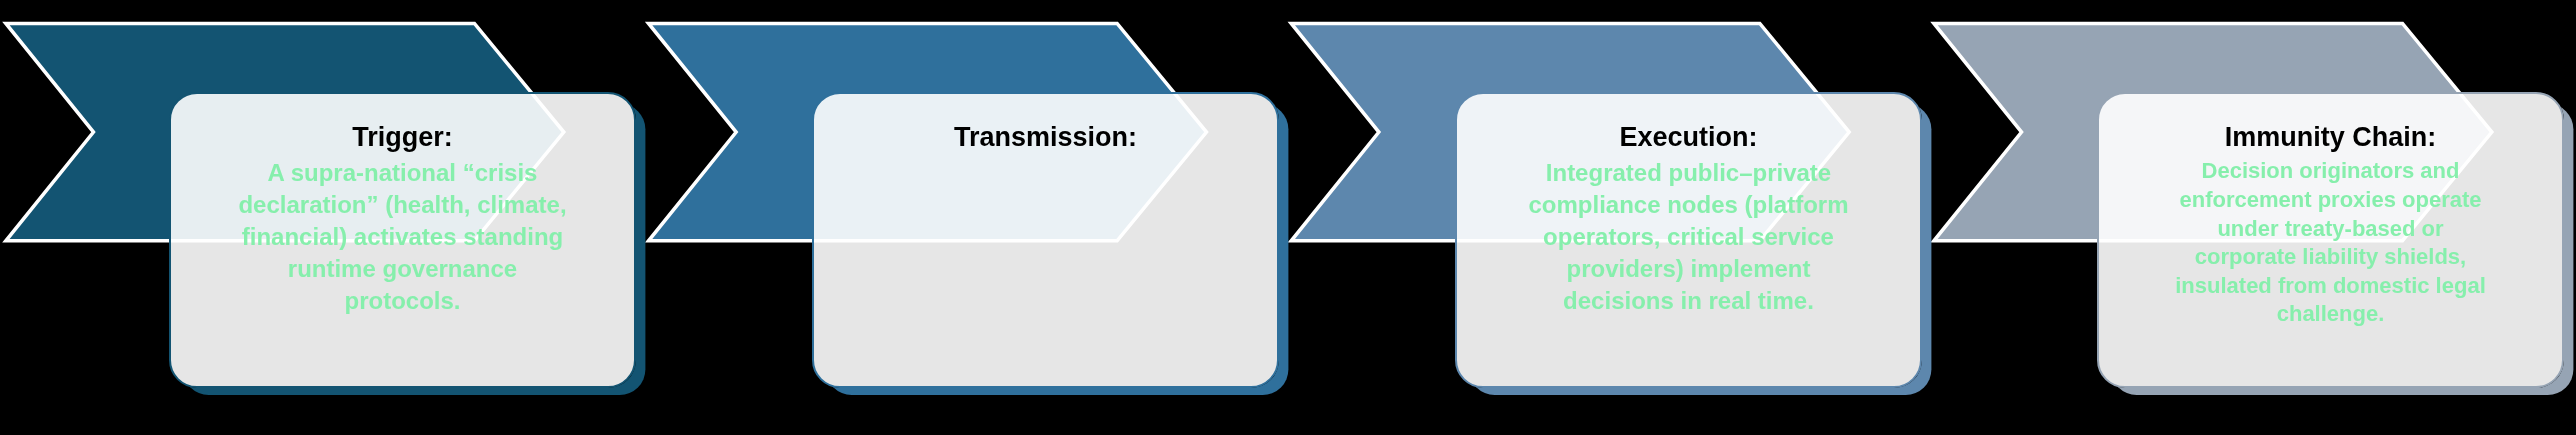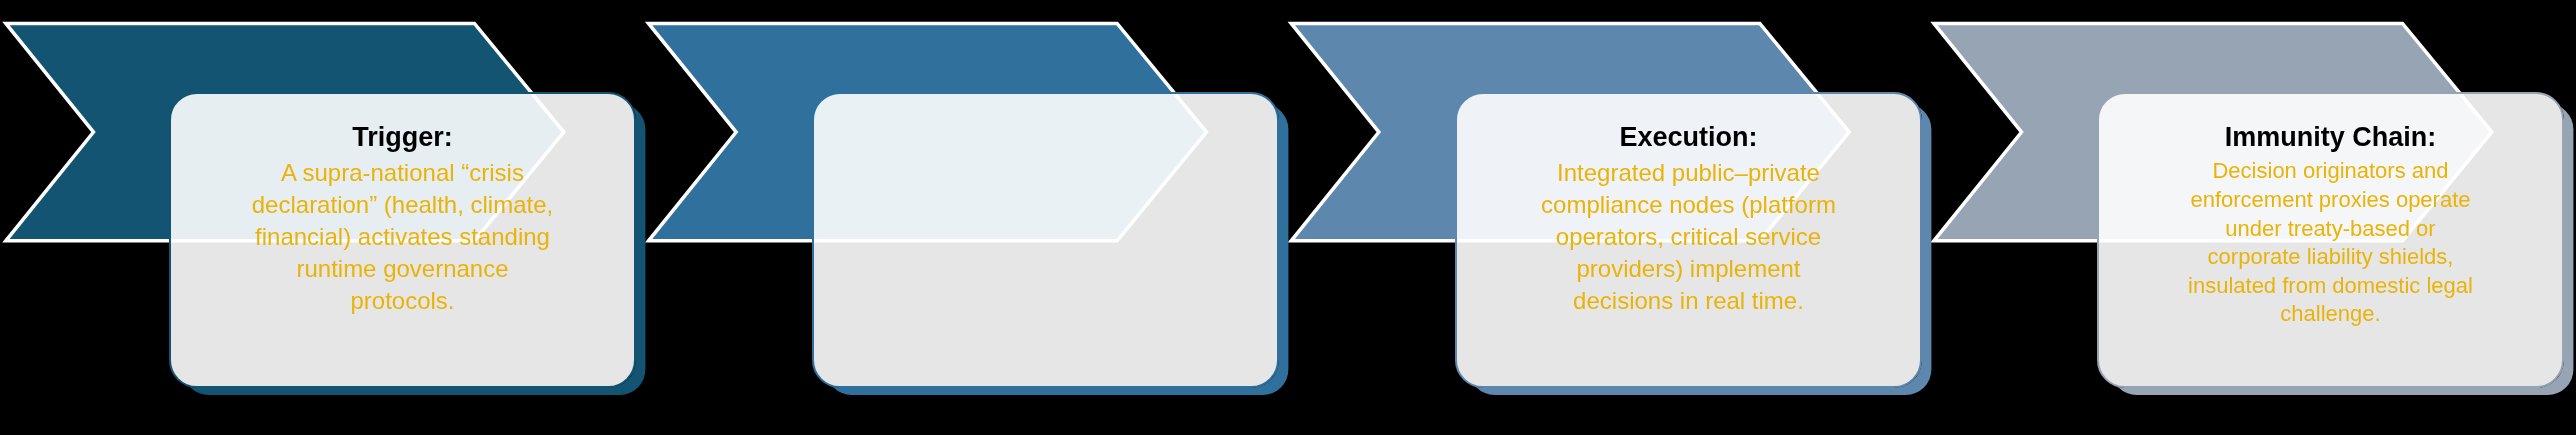--- a/index.html
+++ b/index.html
@@ -43,22 +43,22 @@
   .card-title{
     font-size:27px;
     line-height:1.3;
     font-weight:700;
     color:#000000;
     margin:0 0 2.3px 0;
   }
   .card-body{
     font-size:24px;
     line-height:1.33;
-    font-weight:400;
-    color:#eab308;
+    font-weight:700;
+    color:#86efac;
     white-space:pre-line;   
   }
   .step-card.pos-3 .card-body{
     font-size:22px;
     line-height:1.3;
   }
 </style>
 </head>
 <body>
 
@@ -82,20 +82,21 @@
   <div class="step-card pos-0" style="color: rgb(19, 84, 114);">
     <div class="card-title">Trigger:</div>
     <div class="card-body">A supra-national “crisis
 declaration” (health, climate,
 financial) activates standing
 runtime governance
 protocols.</div>
   </div>
 
   <div class="step-card pos-1" style="color: rgb(47, 112, 156);">
+    <div class="card-title">Transmission:</div>
   </div>
 
   <div class="step-card pos-3" style="color: rgb(150, 164, 180);">
     <div class="card-title">Immunity Chain:</div>
     <div class="card-body">Decision originators and
 enforcement proxies operate
 under treaty-based or
 corporate liability shields,
 insulated from domestic legal
 challenge.</div>

